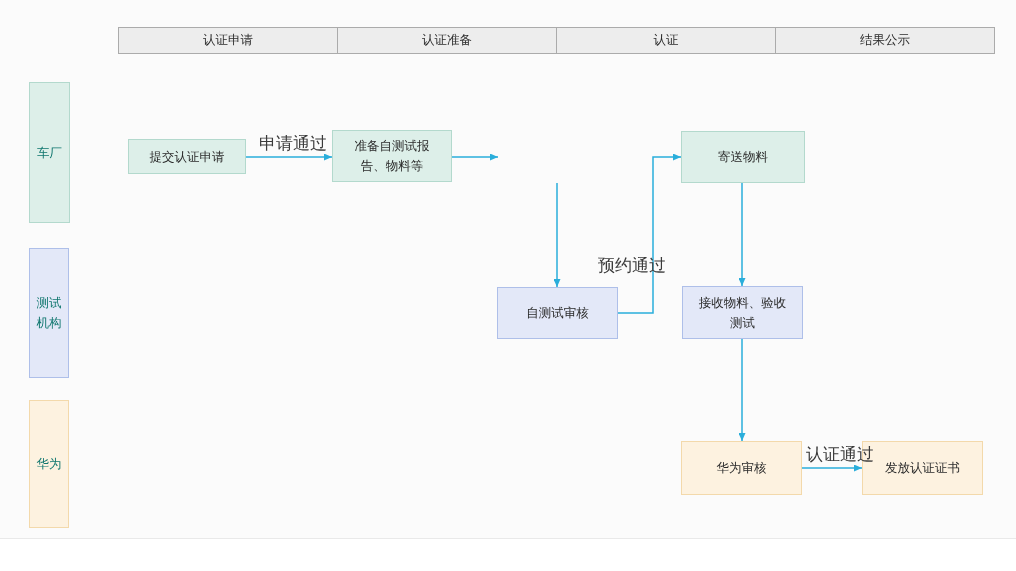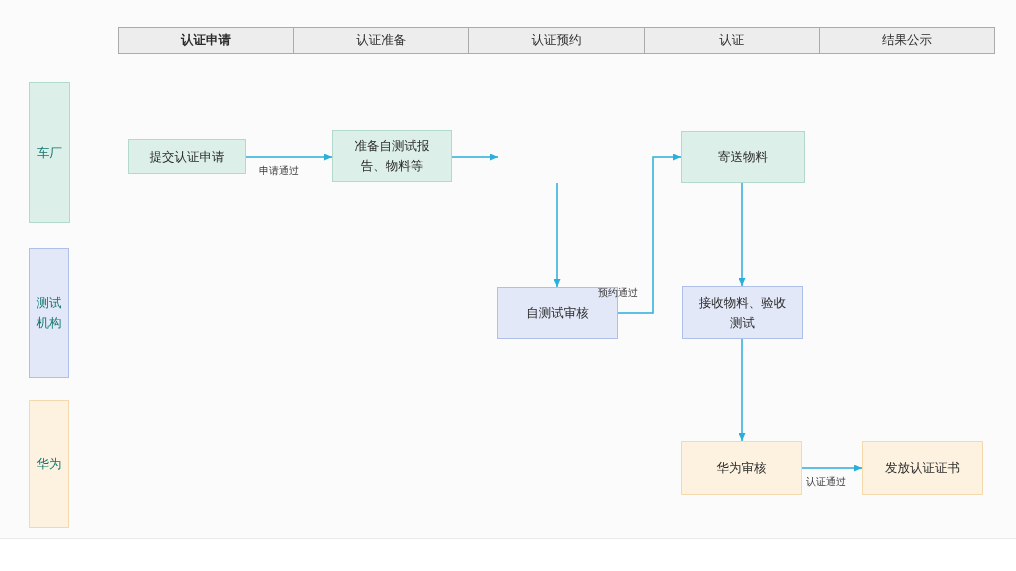--- a/index.html
+++ b/index.html
@@ -22,21 +22,21 @@
   }
   .phase-cell{
     flex:1;
     background:var(--header_fill,#ededed);
     border:1px solid var(--header_border,#ababab);
     border-left:none;
     display:flex;align-items:center;justify-content:center;
     font-size:12.5px;color:#2b2b2b;
     box-sizing:border-box;
   }
-  .phase-cell:first-child{border-left:1px solid var(--header_border,#ababab);font-weight:bold;}
+  .phase-cell:first-child{border-left:1px solid var(--header_border,#ababab);}
   
   .lane{
     position:absolute;
     display:flex;align-items:center;justify-content:center;
     text-align:center;font-size:12.5px;color:#0f766e;line-height:1.6;
     box-sizing:border-box;padding:0 6px;
   }
   
   .node{
     position:absolute;
@@ -48,33 +48,32 @@
   .blue{background:var(--lab_fill,#e3e8f8);border:1px solid var(--lab_border,#aebfe9);}
   .orange{background:var(--huawei_fill,#fdf2e0);border:1px solid var(--huawei_border,#f3d9ab);}
   
   svg.arrows{position:absolute;left:0;top:0;pointer-events:none;}
   svg.arrows polyline, svg.arrows line{
     fill:none;stroke:var(--arrow,#2aaedb);stroke-width:1.5;
   }
   .arrowhead{fill:var(--arrow,#2aaedb);}
   
   .edge-label{
-    position:absolute;font-size:10px;color:#3a3a3a;white-space:nowrap;margin-top:32px;
+    position:absolute;font-size:17px;color:#3a3a3a;white-space:nowrap;
   }
 </style>
 </head>
 <body>
 
 <div class="canvas">
   <div class="content-bg"></div>
 
   <div class="phase-header">
     <div class="phase-cell">认证申请</div>
     <div class="phase-cell">认证准备</div>
-    <div class="phase-cell">认证预约</div>
     <div class="phase-cell">认证</div>
     <div class="phase-cell">结果公示</div>
   </div>
 
   <div class="lane green" style="left:29px;top:82px;width:41px;height:141px;">车厂</div>
   <div class="lane orange" style="left:29px;top:400px;width:40px;height:128px;">华为</div>
   <div class="lane blue" style="left:29px;top:248px;width:40px;height:130px;">测试机构</div>
 
   <svg class="arrows" width="1016" height="571" viewBox="0 0 1016 571">
     <defs>

